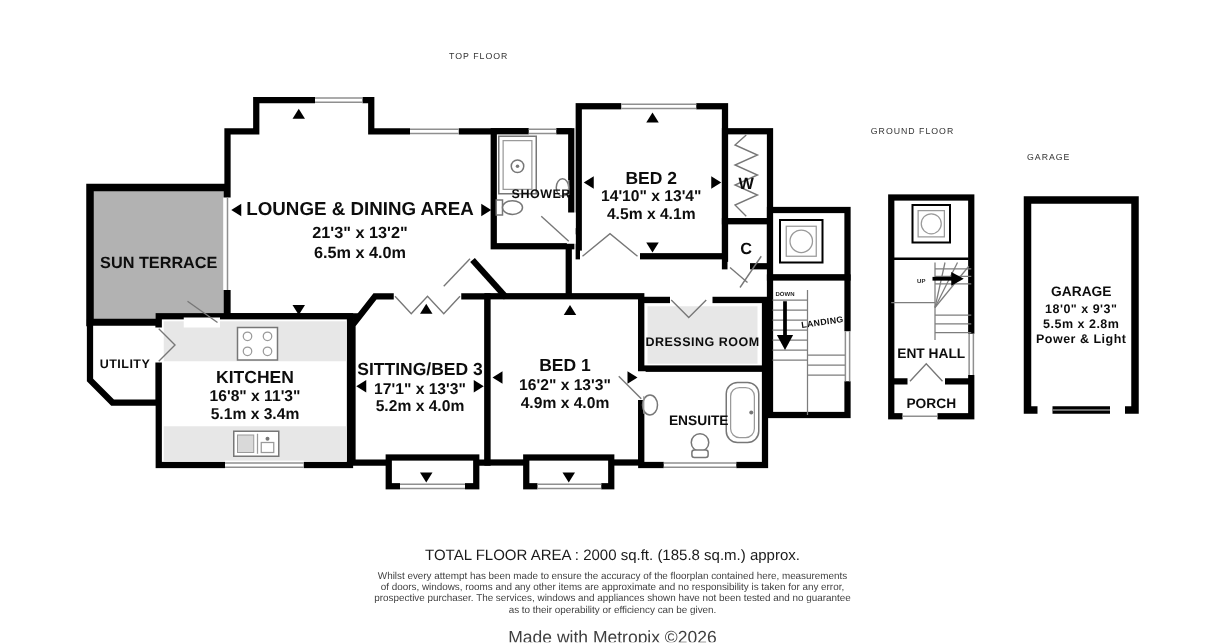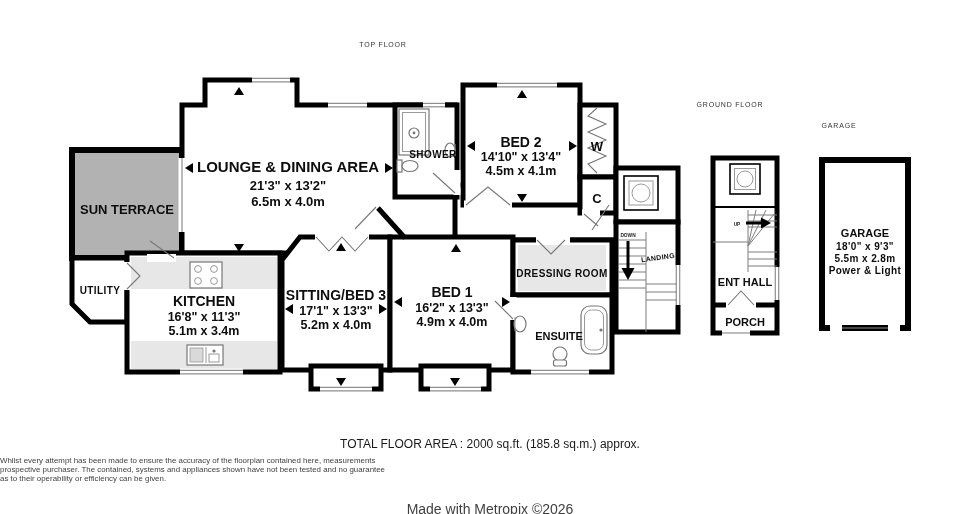--- a/index.html
+++ b/index.html
@@ -28,21 +28,21 @@
   .t13{font-size:13px;}
   .t12{font-size:12.5px;}
   .t11{font-size:11px;}
   .t10{font-size:10px;letter-spacing:.4px;}
   .t7{font-size:7px;letter-spacing:.3px;}
   .t5{font-size:4.8px;font-weight:bold;fill:#222;}
   .hdr{font-size:7px;font-weight:normal;fill:#333;letter-spacing:.8px;}
   
   .footer-title{position:absolute;left:0;top:437px;width:980px;text-align:center;
      font-size:12px;color:#1a1a1a;}
-  .footer-disc{position:absolute;left:0;top:456px;width:980px;text-align:left;
+  .footer-disc{position:absolute;left:0;top:456px;width:980px;text-align:center;
      font-size:7.9px;line-height:9px;color:#3f3f3f;}
   .footer-credit{position:absolute;left:0;top:501px;width:980px;text-align:center;
      font-size:14px;color:#3f3f3f;text-decoration:underline;}
 </style>
 </head>
 <body>
 
 <div class="canvas">
 <svg width="980" height="514" viewBox="0 0 980 514">
 
@@ -298,17 +298,18 @@
 
   <text class="t11" x="865" y="237">GARAGE</text>
   <text class="t10" x="865" y="250">18'0" x 9'3"</text>
   <text class="t10" x="865" y="262">5.5m x 2.8m</text>
   <text class="t10" x="865" y="274">Power &amp; Light</text>
 </svg>
 
   <div class="footer-title">TOTAL FLOOR AREA : 2000 sq.ft. (185.8 sq.m.) approx.</div>
   <div class="footer-disc">
     <div>Whilst every attempt has been made to ensure the accuracy of the floorplan contained here, measurements</div>
-    <div>prospective purchaser. The contained, systems and appliances shown have not been tested and no guarantee</div>
+    <div>of doors, windows, rooms and any other items are approximate and no responsibility is taken for any error,</div>
+    <div>prospective purchaser. The services, windows and appliances shown have not been tested and no guarantee</div>
     <div>as to their operability or efficiency can be given.</div>
   </div>
   <div class="footer-credit">Made with Metropix ©2026</div>
 </div>
 
 </body></html>

